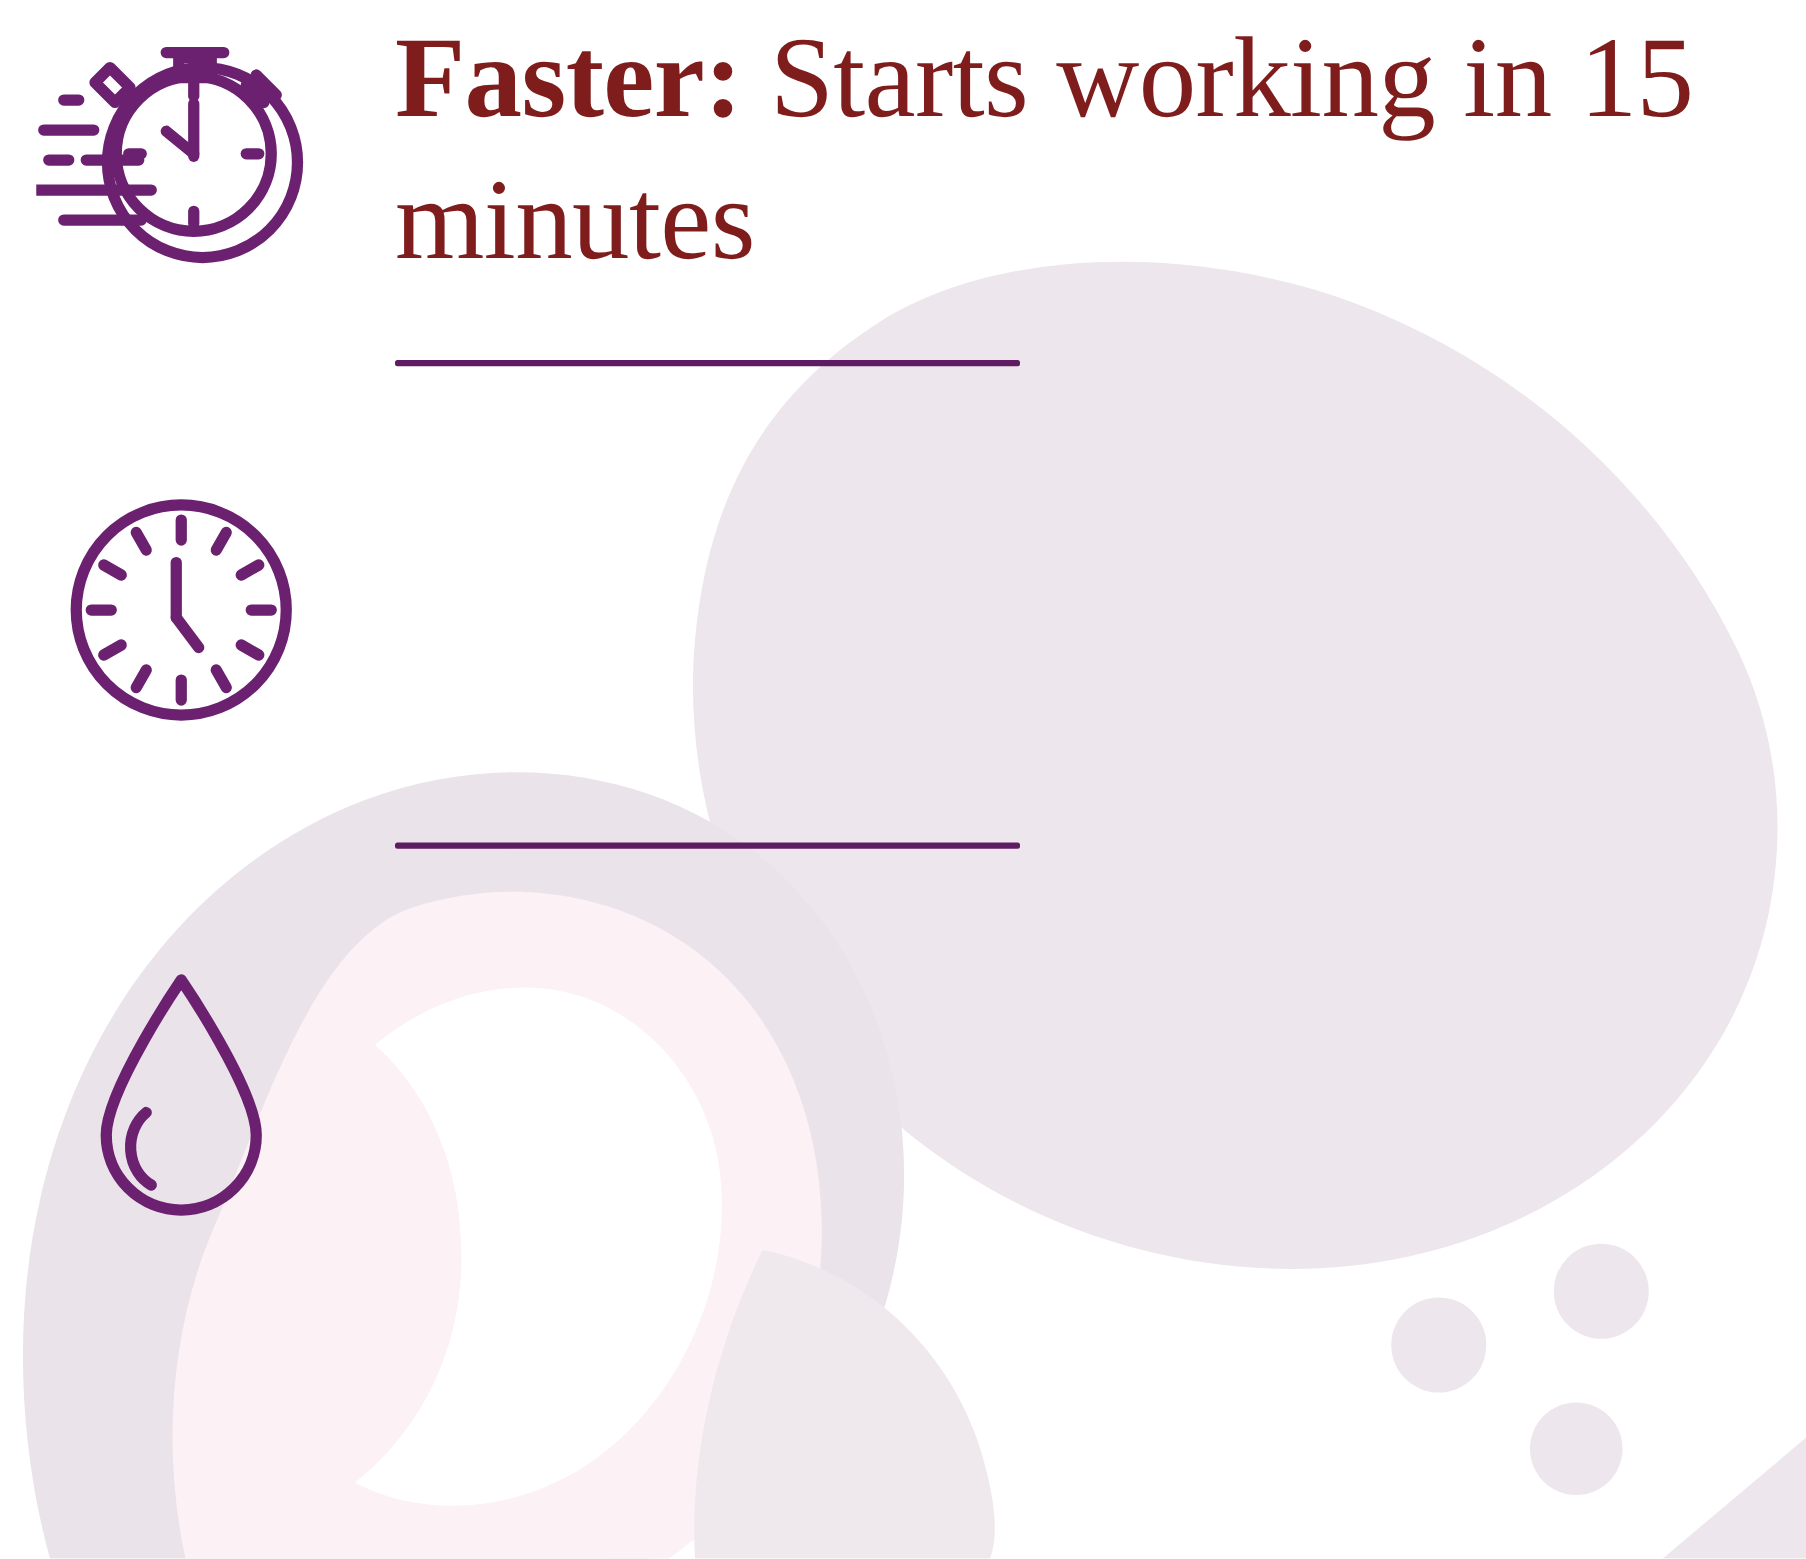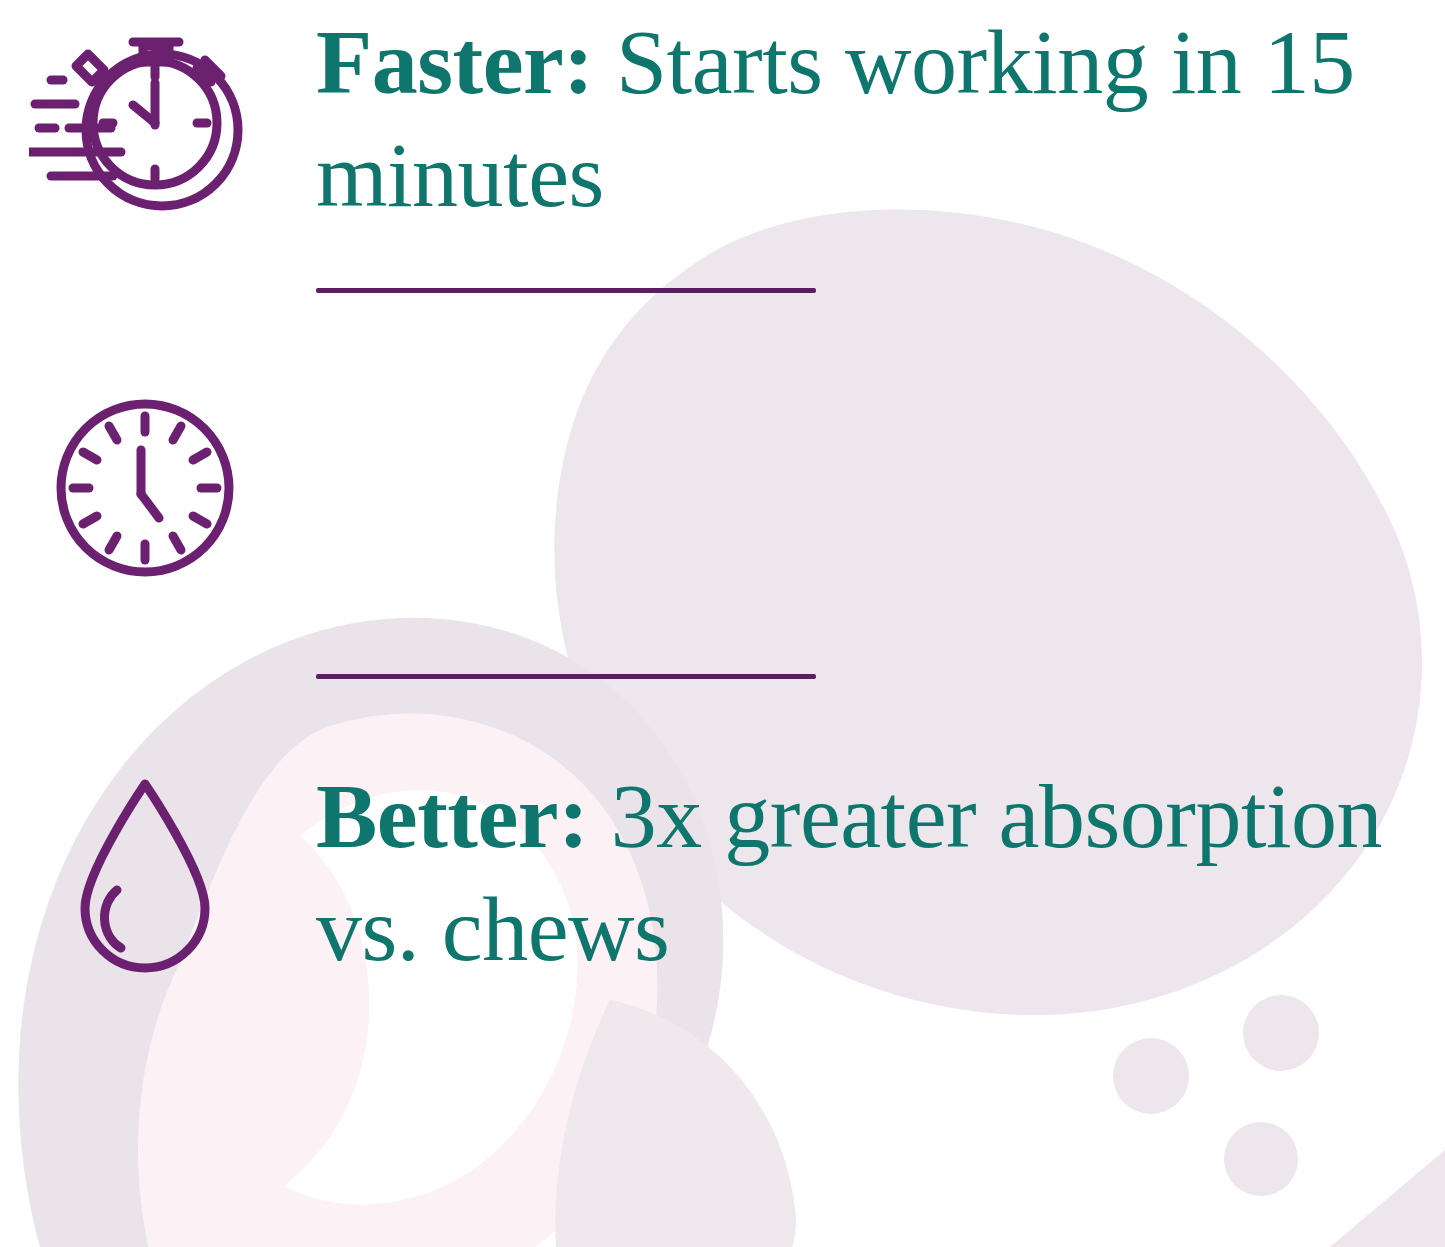--- a/index.html
+++ b/index.html
@@ -49,21 +49,21 @@
   }
 
   .text-slot {
     position: absolute;
     left: 316px;
     width: 1120px;
   }
 
   .headline {
     margin: 0;
-    color: #0f766e;
+    color: #7f1d1d;
     font-family: "Liberation Serif", "DejaVu Serif", serif;
     font-weight: 400;
     letter-spacing: -0.5px;
   }
   .headline .lead {
     font-weight: 700;
   }
 
   
   #row-faster .headline { font-size: 92px; line-height: 1.23; }
@@ -216,19 +216,16 @@
           <path d="M90 12
                    C 90 12, 150 100, 150 136
                    A 60 60 0 0 1 30 136
                    C 30 100, 90 12, 90 12 Z"></path>
 
           <path d="M62 118
                    A 30 34 0 0 0 66 176"></path>
         </svg>
       </div>
 
-      <div class="text-slot" style="top:0;">
-        <p class="headline"><span class="lead">Better:</span><span> </span><span>3x greater absorption vs. chews</span></p>
-      </div>
     </div>
 
   </div>
 </div>
 
 </body></html>

